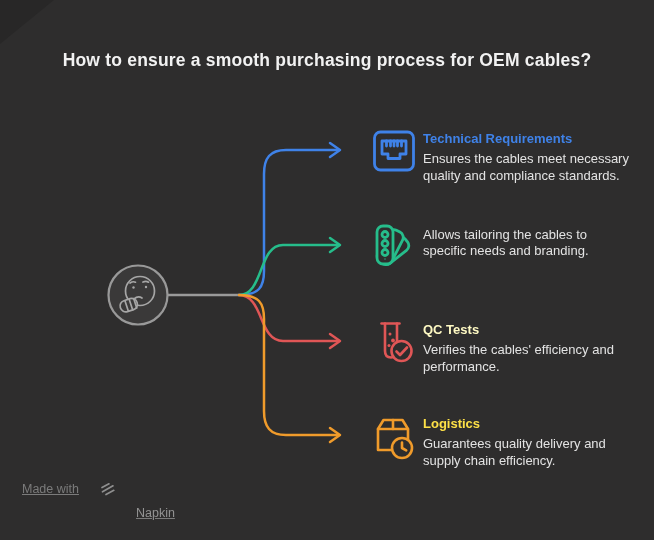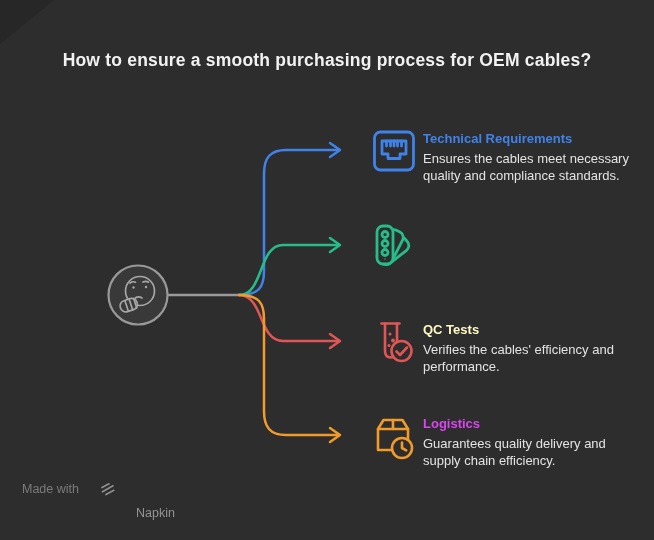--- a/index.html
+++ b/index.html
@@ -17,24 +17,24 @@
   }
   .connectors { position:absolute; top:0; left:0; }
   .branch { position:absolute; left:370px; display:flex; gap:5px; width:278px; }
   .branch .icon-box { width:48px; height:48px; flex:none; }
   .branch .text { padding-top:5px; }
   .branch h3 { margin:0 0 5px 0; font-size:13px; font-weight:bold; line-height:1.1; }
   .branch p { margin:0; font-size:13px; line-height:1.25; color:#e3e3e3; width:206px; }
   .b0 { top:127px; } .b0 h3 { color:#3f82e8; }
   .b1 { top:222px; } .b1 h3 { color:#26bd8b; }
   .b2 { top:318px; } .b2 h3 { color:#fef9c3; }
-  .b3 { top:412px; } .b3 h3 { color:#d946ef; }
+  .b3 { top:412px; } .b3 h3 { color:#fde047; }
   .watermark {
     position:absolute; left:22px; bottom:20px; display:flex; align-items:center;
-    gap:21px; font-size:12.5px; color:#7b7b7b;
+    gap:21px; font-size:12.5px; color:#7b7b7b;text-decoration:underline;
   }
   .watermark .brand { color:#939393;margin-top:48px; }
 </style>
 </head>
 <body>
 
 <div class="stage">
 
   <div class="corner-fold"></div>
 
@@ -105,20 +105,21 @@
             <rect x="7" y="6" width="16" height="35" rx="6" fill="#2e2d2d"></rect>
           </g>
         <rect x="7" y="4" width="16" height="38" rx="6" fill="#2e2d2d"></rect>
         <circle cx="15" cy="12.5" r="3"></circle>
         <circle cx="15" cy="21.5" r="3"></circle>
         <circle cx="15" cy="30.5" r="3"></circle>
         <circle cx="15" cy="37" r="0.7" fill="#26bd8b" stroke="none"></circle>
       </svg>
     </div>
     <div class="text">
+      <p>Allows tailoring the cables to specific needs and branding.</p>
     </div>
   </div>
 
   <div class="branch b2">
     <div class="icon-box">
       <svg width="48" height="48" viewBox="0 0 48 48" fill="none" stroke="#e05656" stroke-width="2.6" stroke-linecap="round" stroke-linejoin="round">
         <path d="M11.5 5.5 H 29.5"></path>
         <path d="M15 5.5 V 33 Q 15 39.5 21 39.5 Q 27 39.5 27 33 V 5.5"></path>
         <circle cx="20" cy="16" r="1.5" fill="#e05656" stroke="none"></circle>
         <circle cx="23" cy="22.5" r="1.9" fill="#e05656" stroke="none"></circle>

